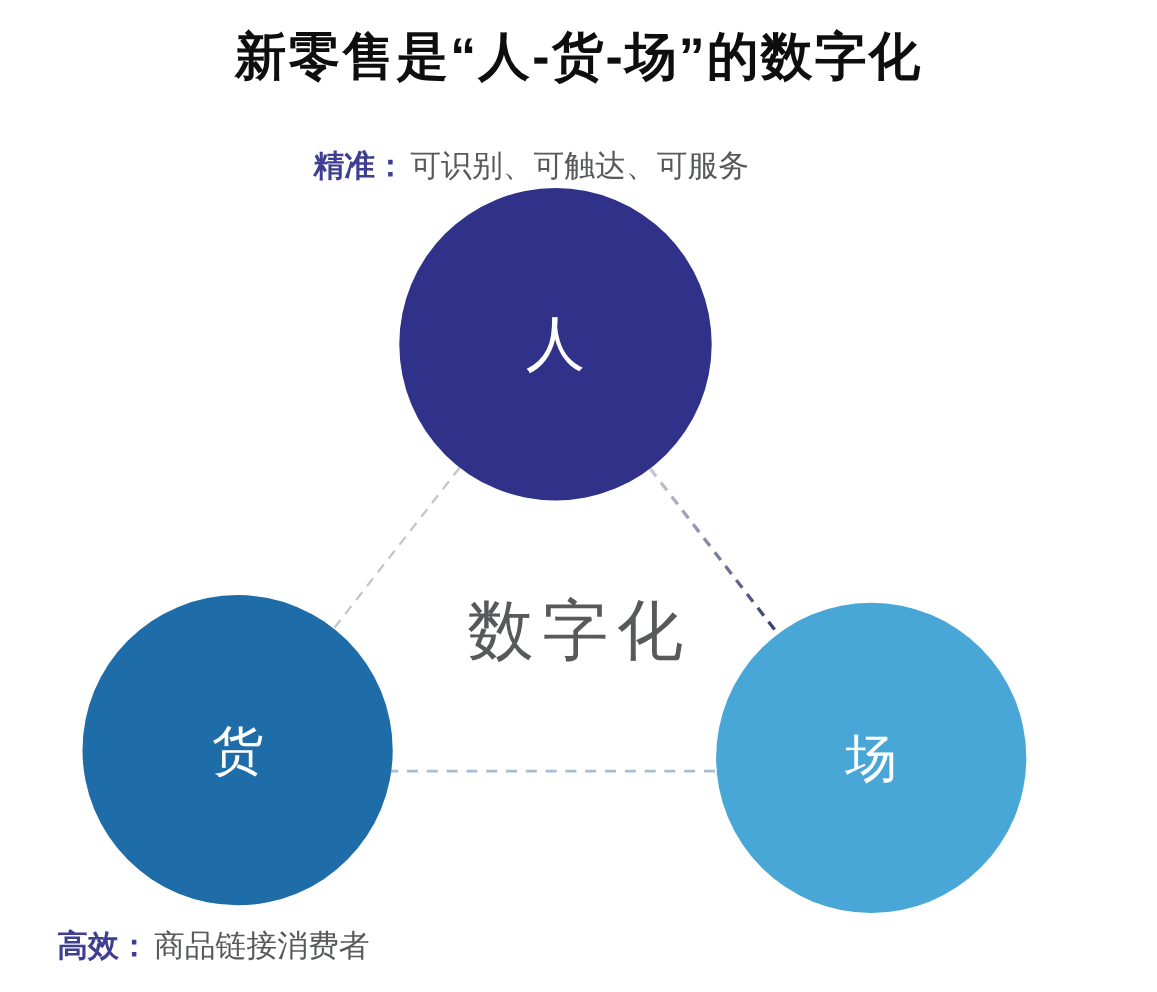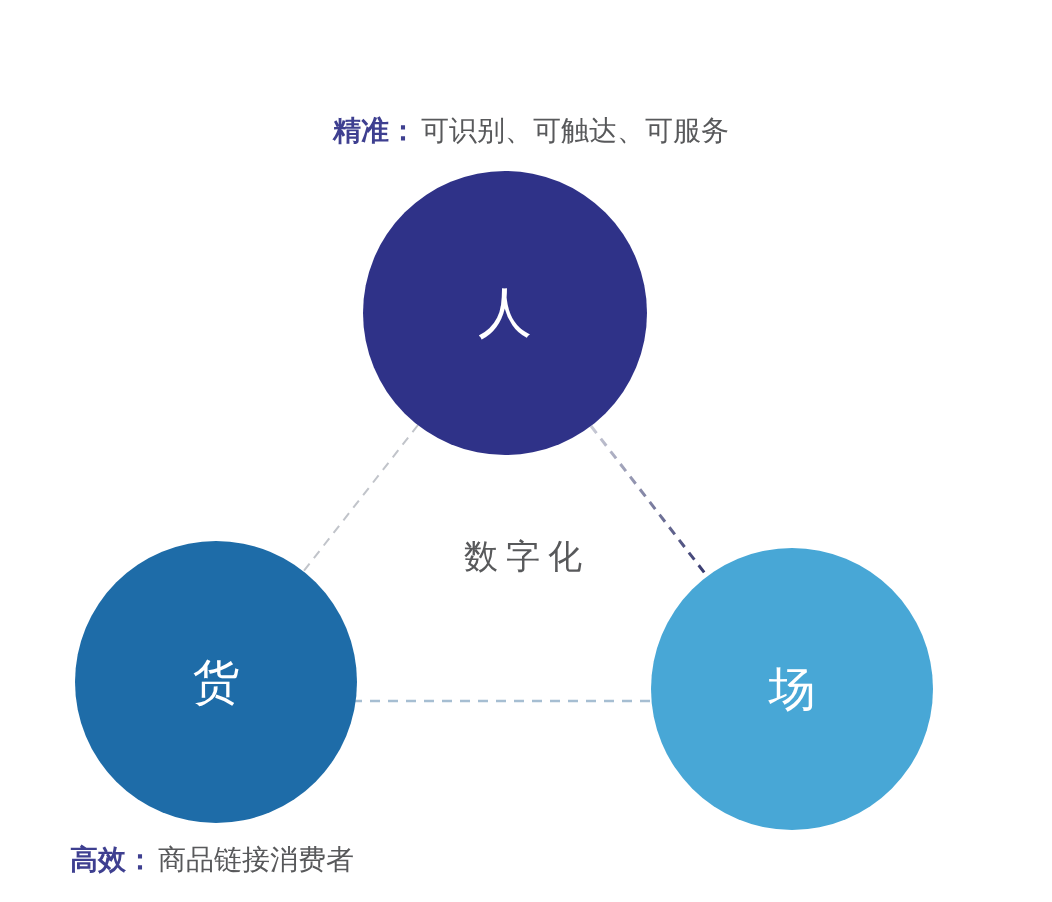--- a/index.html
+++ b/index.html
@@ -28,22 +28,22 @@
     font-size: 28px;
     white-space: nowrap;
   }
   .annotation .prefix {
     font-weight: 700;
     margin-right: 4px;
   }
   .annotation .anno-text {
     font-weight: 400;
   }
-  .annotation-person { left: 285px; top: 112px; margin-left: 48px; }
-  .annotation-goods  { left: 70px;  top: 841px; }
+  .annotation-person { left: 285px; top: 132px; }
+  .annotation-goods  { left: 52px;  top: 841px; }
   .annotation-place  { left: 637px; top: 841px; }
   .links {
     position: absolute;
     left: 0;
     top: 0;
   }
   .circle {
     position: absolute;
     border-radius: 50%;
     display: flex;
@@ -63,31 +63,32 @@
   }
   .circle-place {
     left: 651px; top: 548px;
     width: 282px; height: 282px;
     font-size: 47px; font-weight: 400;
   }
   .center-label {
     position: absolute;
     left: 527px; top: 534px;
     transform: translateX(-50%);
-    font-size: 34px;
+    font-size: 60px;
     font-weight: 400;
     letter-spacing: 8px;
     white-space: nowrap;
   }
 </style>
 </head>
 <body>
 
 <div class="canvas">
 
+  <h1 class="title">新零售是“人-货-场”的数字化</h1>
 
   <div class="annotation annotation-person">
     <span class="prefix" style="color: rgb(62, 63, 144);">精准：</span><span class="anno-text" style="color: rgb(88, 89, 91);">可识别、可触达、可服务</span>
   </div>
 
   <svg class="links" width="1052" height="902" viewBox="0 0 1052 902">
     <defs>
       <linearGradient id="rightDashGrad" gradientUnits="userSpaceOnUse" x1="591" y1="426" x2="707" y2="576">
         <stop offset="0" stop-color="#C9CBD6"></stop>
         <stop offset="1" stop-color="#34376E"></stop>

